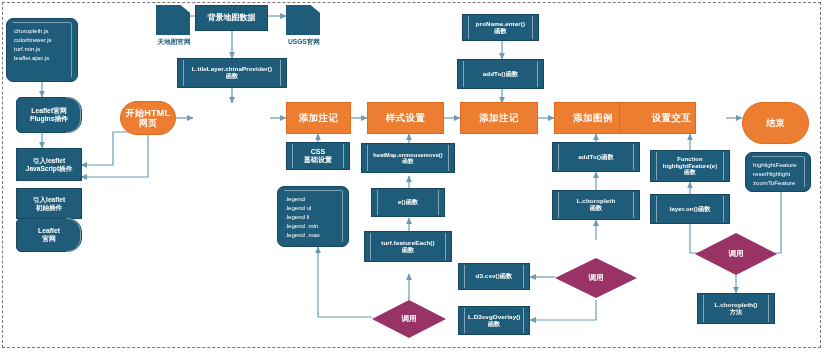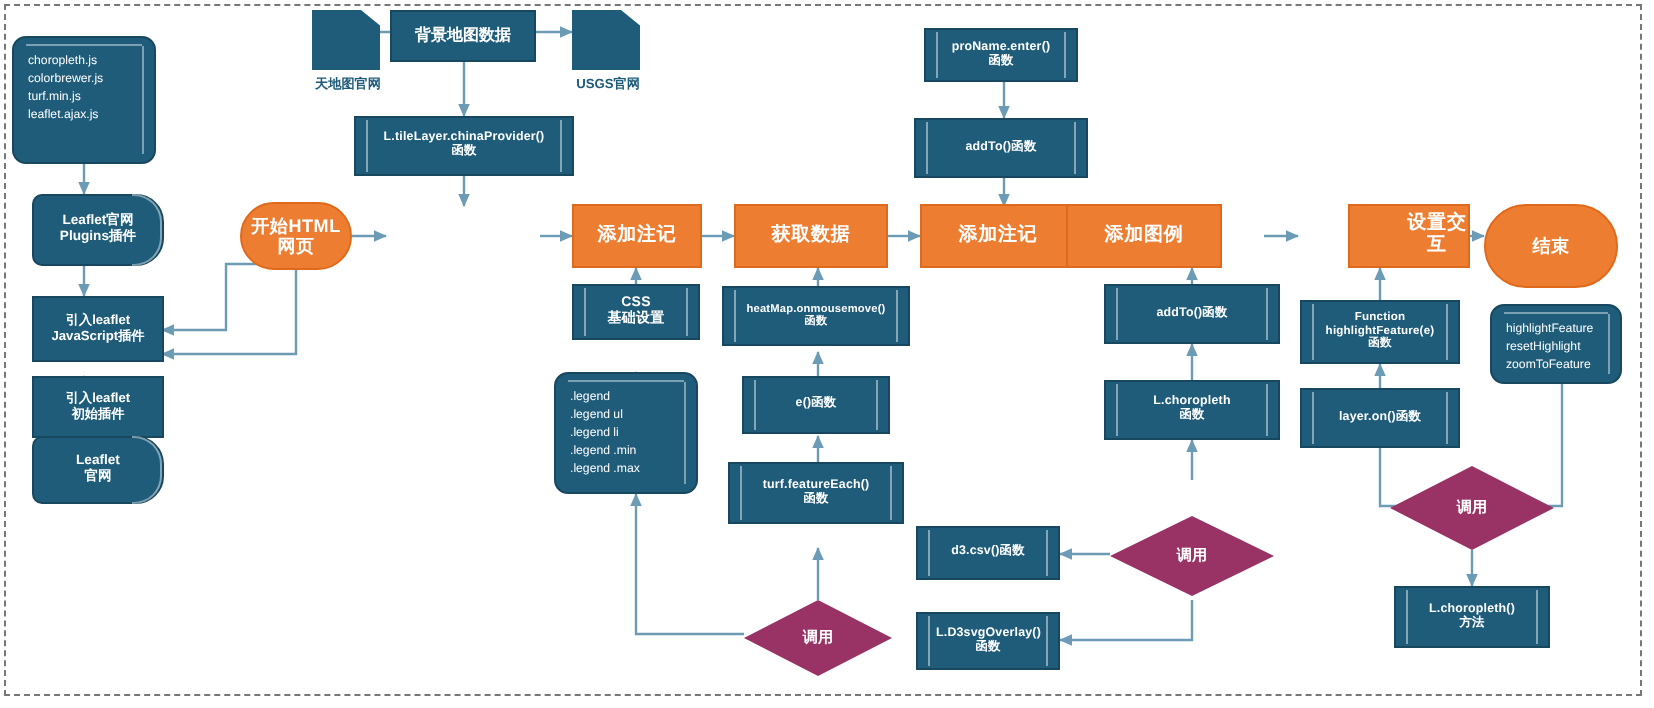--- a/index.html
+++ b/index.html
@@ -224,32 +224,32 @@
     <span class="lbl" style="white-space:pre-line;">开始HTML
 网页</span>
   </div>
 
 
   <div class="node proc" style="left:286px;top:102px;width:65px;height:32px;">
     <span class="lbl">添加注记</span>
   </div>
 
   <div class="node proc" style="left:367px;top:102px;width:77px;height:32px;">
-    <span class="lbl">获取数据</span>
+    <span class="lbl">样式设置</span>
   </div>
 
   <div class="node proc" style="left:460px;top:102px;width:78px;height:32px;">
     <span class="lbl">添加注记</span>
   </div>
 
-  <div class="node proc" style="left:533px;top:102px;width:78px;height:32px;">
+  <div class="node proc" style="left:554px;top:102px;width:78px;height:32px;">
     <span class="lbl">添加图例</span>
   </div>
 
-  <div class="node proc" style="left:674px;top:102px;width:61px;height:32px;padding-left:28px;">
+  <div class="node proc" style="left:619px;top:102px;width:77px;height:32px;padding-left:28px;">
     <span class="lbl">设置交互</span>
   </div>
 
   <div class="node term" style="left:742px;top:102px;width:67px;height:42px;">
     <span class="lbl">结束</span>
   </div>
 
   <div class="node pred" style="left:286px;top:142px;width:64px;height:28px;">
     <span class="lbl" style="font-size:7px;white-space:pre-line;">CSS
 基础设置</span>

